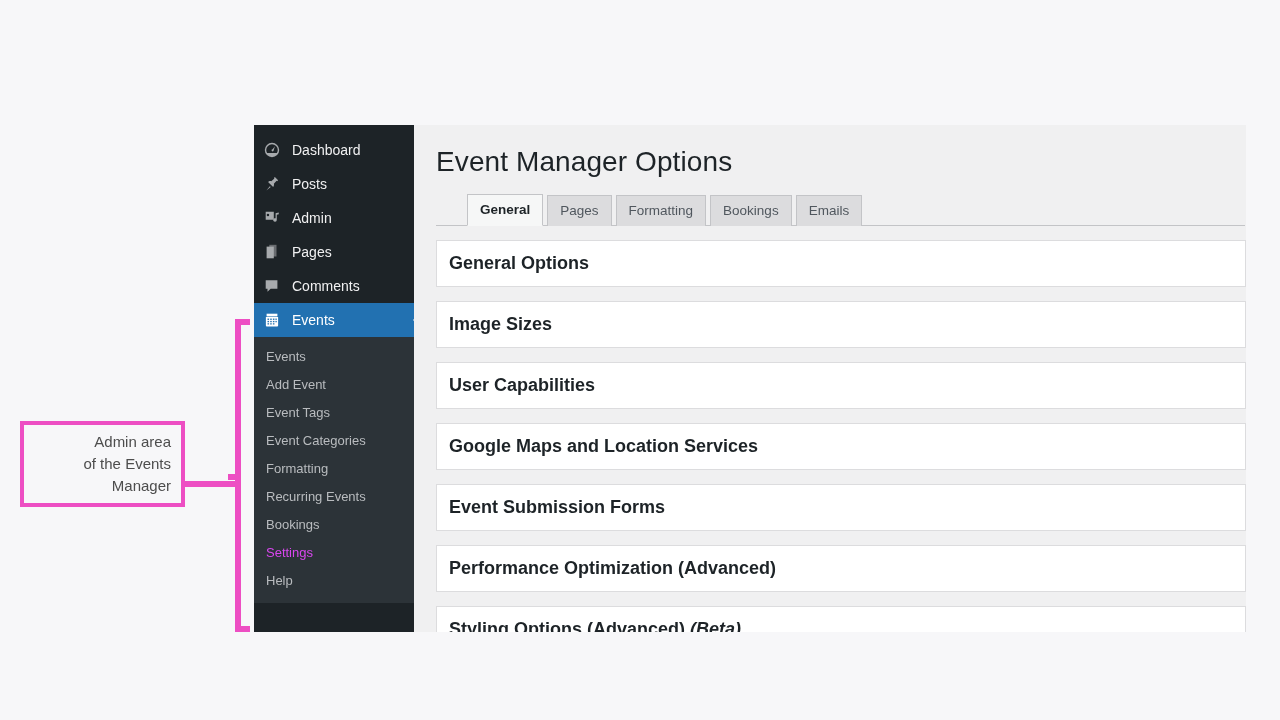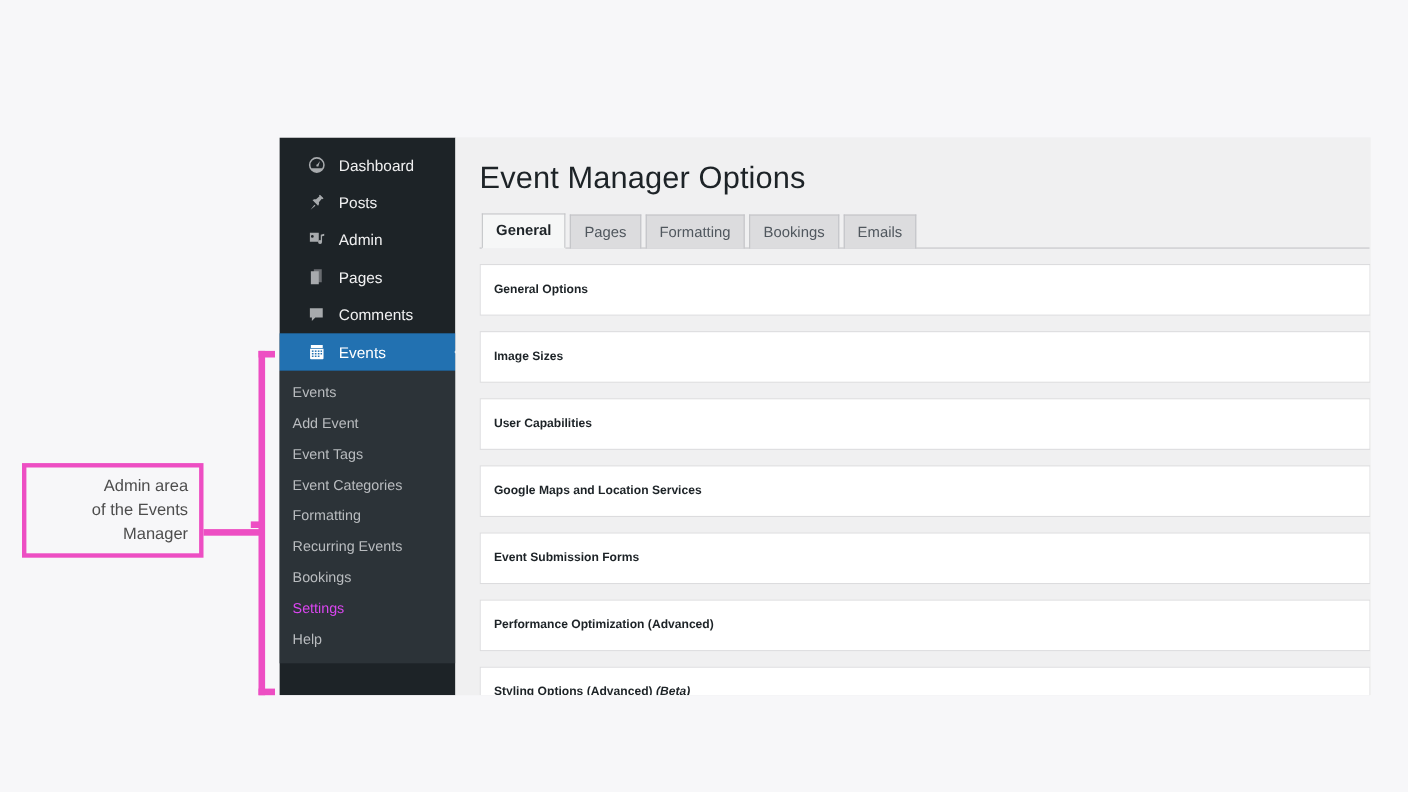--- a/index.html
+++ b/index.html
@@ -34,21 +34,21 @@
     flex: 0 0 160px;
     background: #1d2327;
     position: relative;
     padding-top: 8px;
   }
 
   .menu-item {
     display: flex;
     align-items: center;
     height: 34px;
-    padding-left: 24px;
+    padding-left: 8px;
     color: #f0f0f1;
     font-size: 14px;
     position: relative;
   }
 
   .menu-item .mi-icon {
     width: 20px;
     height: 20px;
     flex: 0 0 20px;
     margin-right: 10px;
@@ -134,37 +134,38 @@
     line-height: 17px;
     position: relative;
     bottom: -1px;
   }
 
   .tab.active {
     background: #f6f7f7;
     color: #1d2327;
     font-weight: bold;
     border-bottom: 1px solid #f6f7f7;
+    margin-left: 29px;
   }
 
   .panels {
     margin-top: 14px;
     padding-right: 0;
   }
 
   .panel {
     background: #ffffff;
     border: 1px solid #dcdcde;
     margin-bottom: 14px;
     padding: 13px 12px 14px 12px;
     min-height: 44px;
   }
 
   .panel-title {
-    font-size: 11px;
+    font-size: 18px;
     font-weight: bold;
     color: #1d2327;
     line-height: 18px;
   }
 
   .panel-title .beta {
     font-style: italic;
     font-weight: bold;
   }
 

